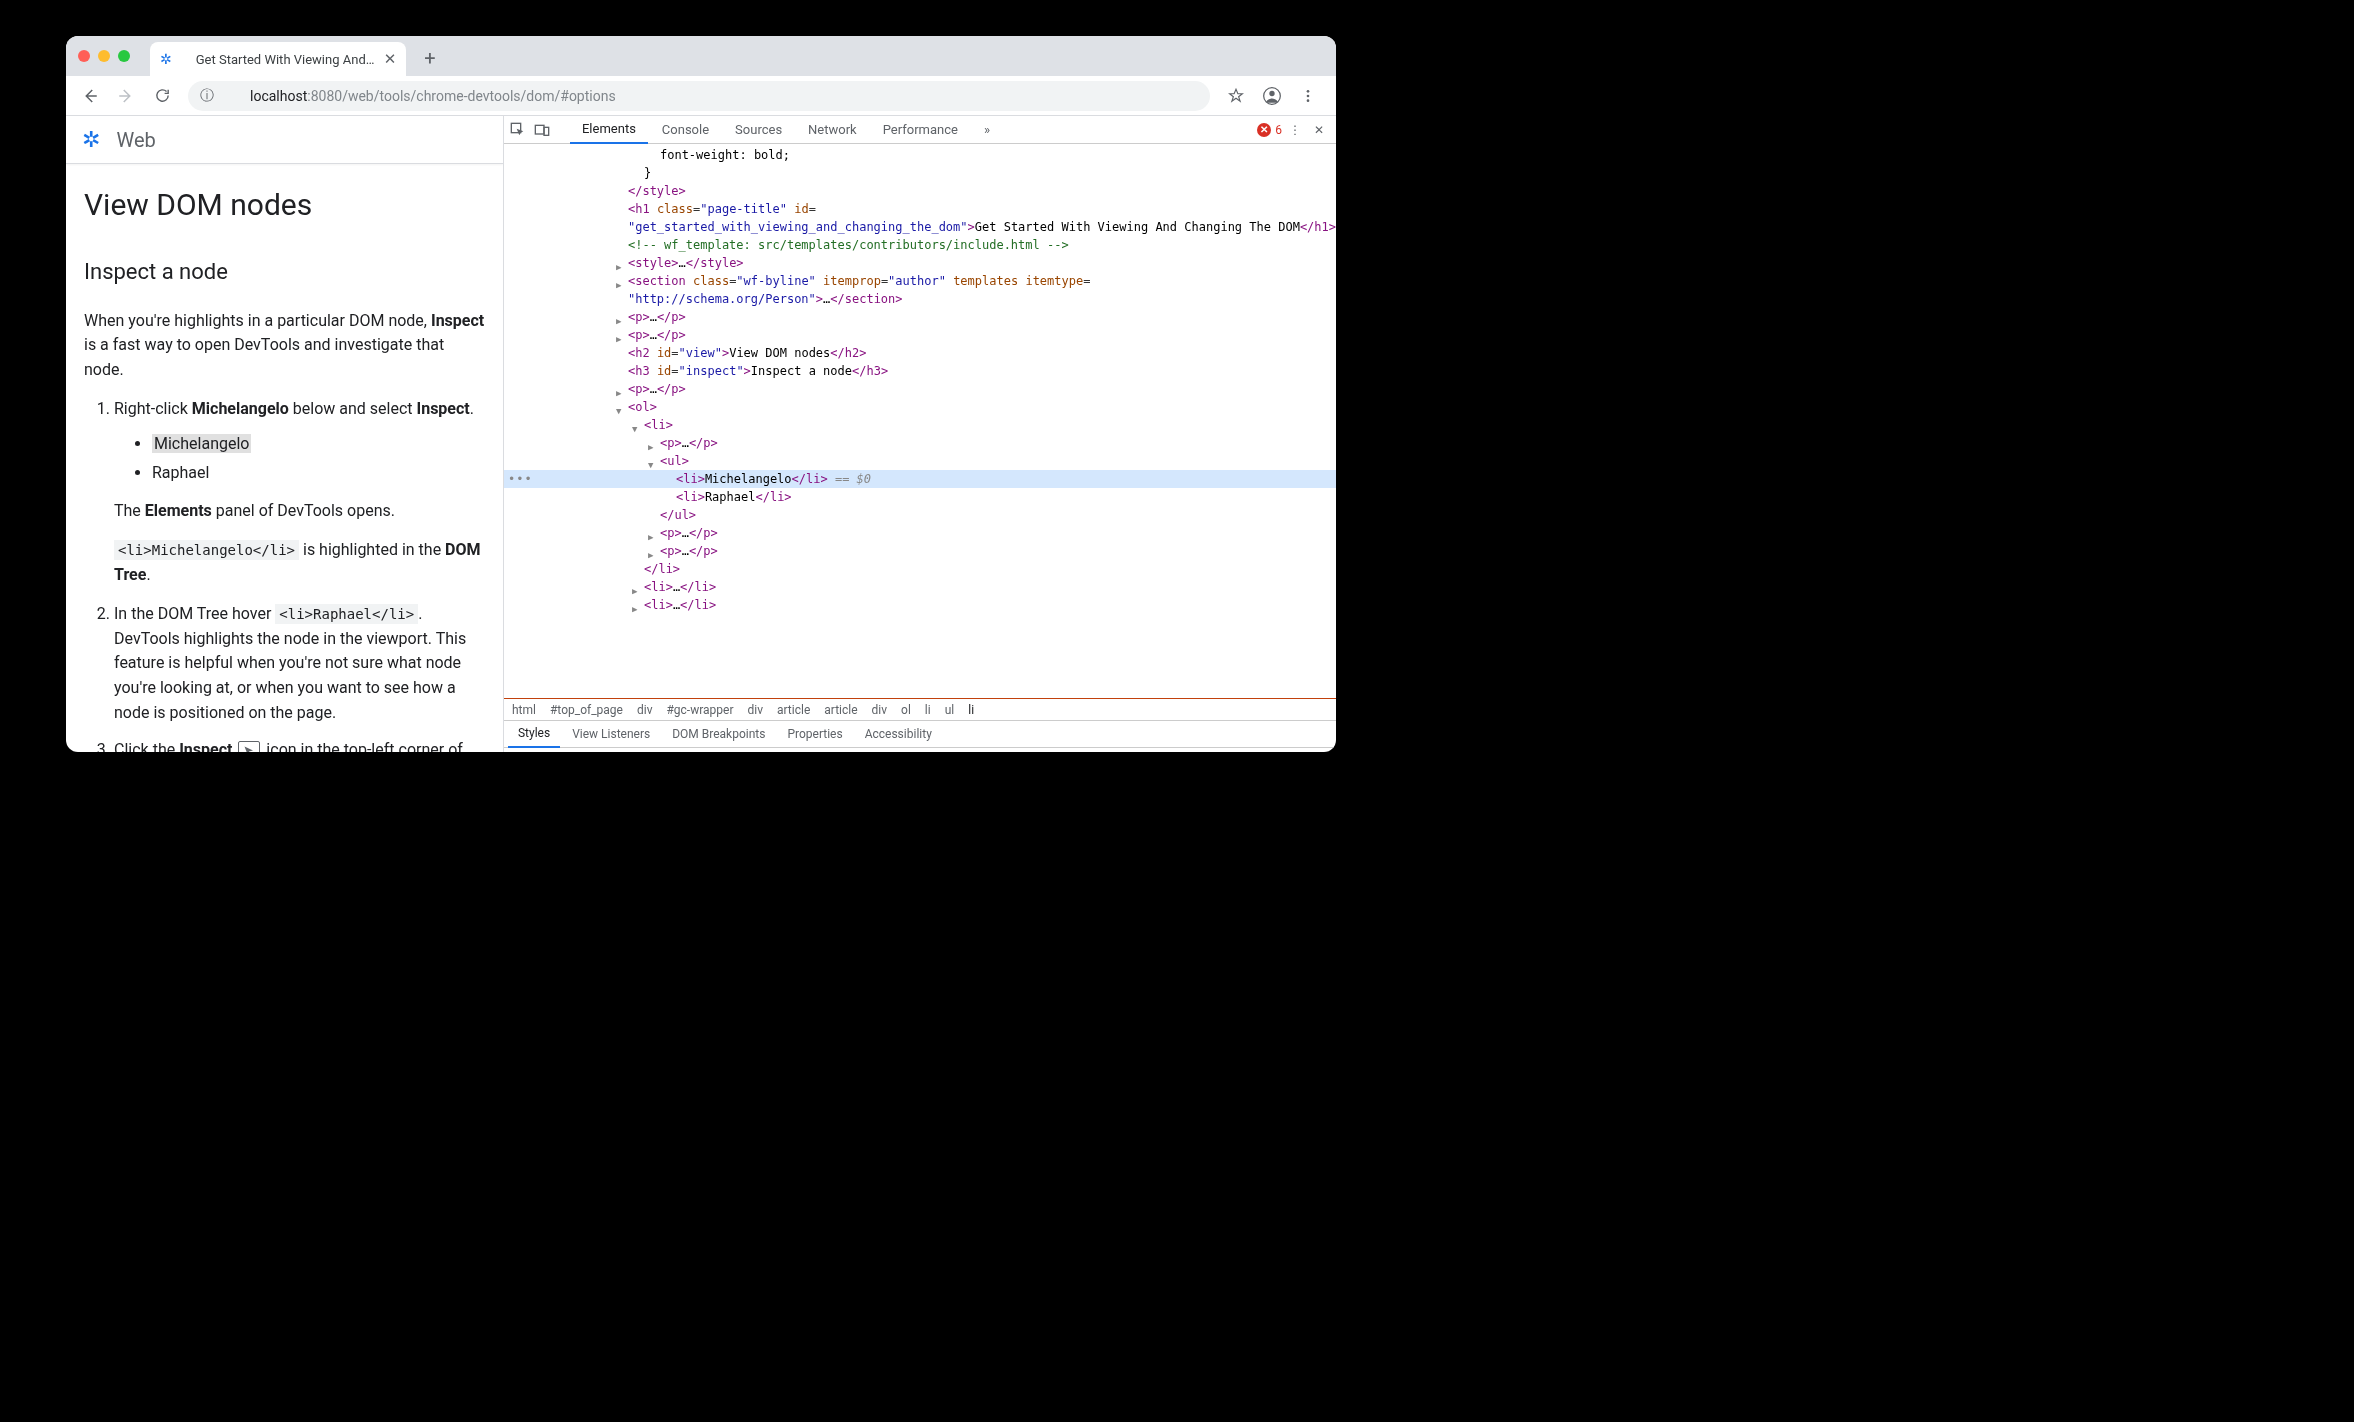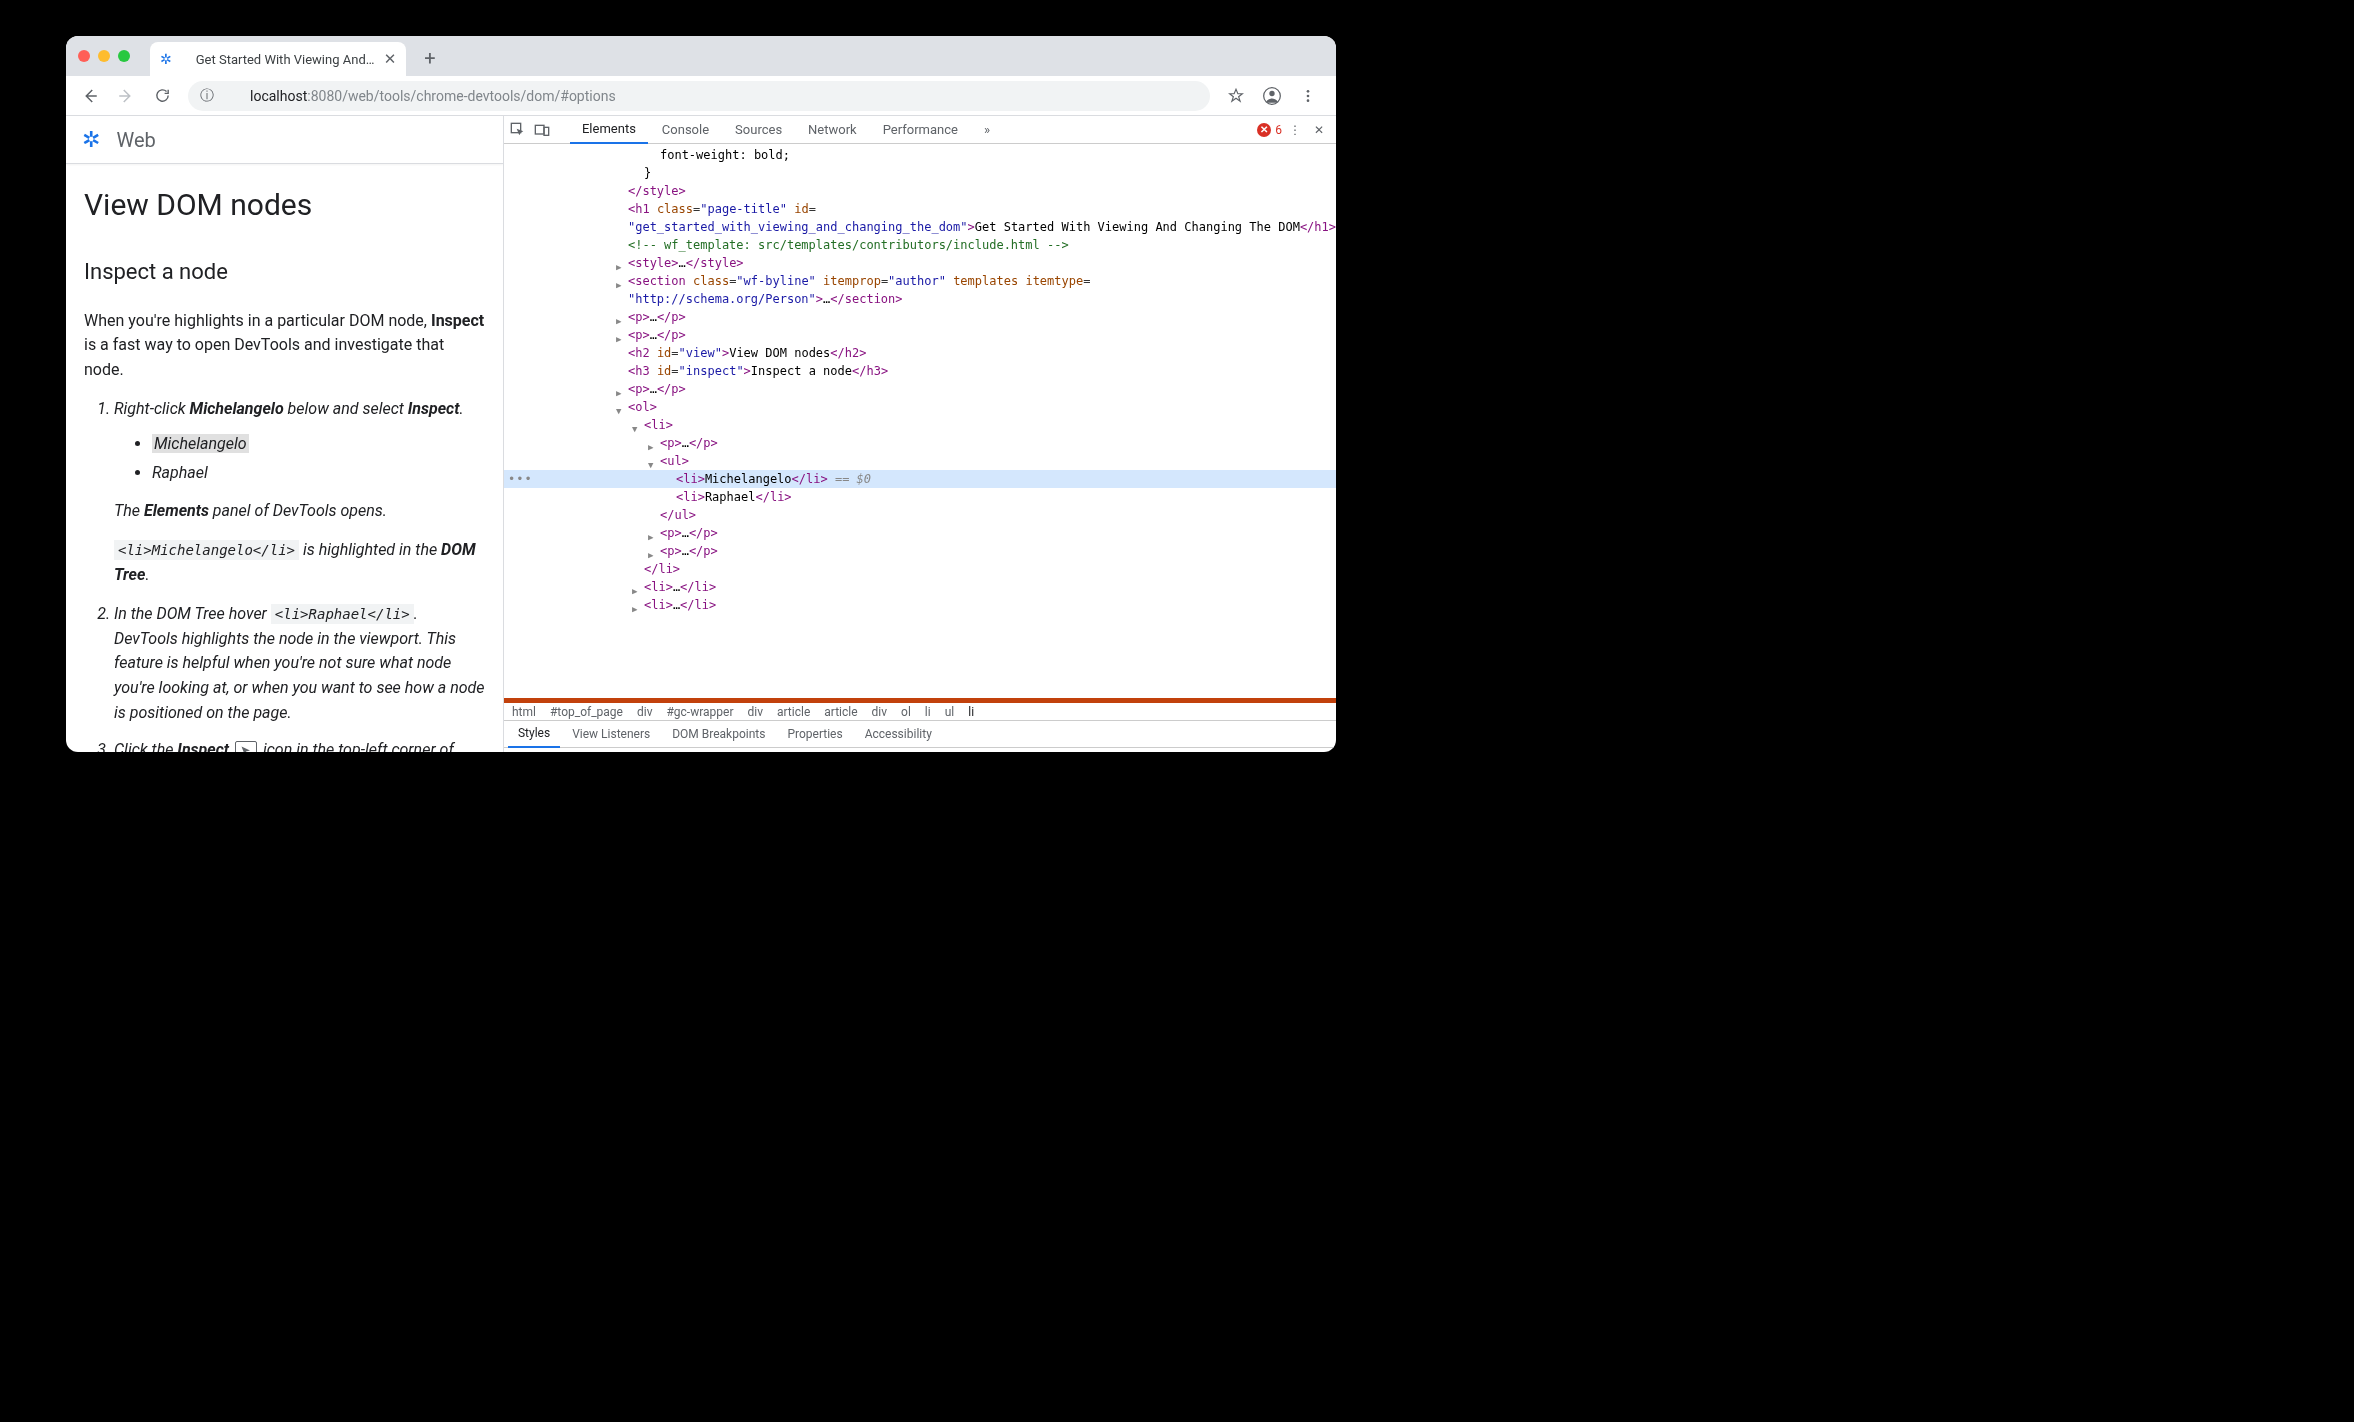--- a/index.html
+++ b/index.html
@@ -119,21 +119,21 @@
     padding: 18px 18px 0 18px;
     overflow: hidden;
     color: #202124;
     font-size: 16px;
     line-height: 1.55;
   }
   .page-body h1 { font-size: 30px; font-weight: 400; margin-bottom: 26px; color:#202124;}
   .page-body h2 { font-size: 22px; font-weight: 400; margin-bottom: 20px; color:#202124;}
   .page-body p { margin-bottom: 14px; }
   .page-body ol { padding-left: 30px; }
-  .page-body ol > li { margin-bottom: 12px; font-style: italic; }
+  .page-body ol > li { margin-bottom: 12px; }
   .page-body ul { list-style: disc; padding-left: 38px; margin: 10px 0 14px 0; }
   .page-body ul li { margin: 4px 0; }
   .hl { background: #e0e0e0; padding: 0 2px; }
   .code-inline {
     font-family: "Menlo", "Consolas", monospace;
     background: #f1f3f4;
     padding: 2px 4px;
     font-size: 14px;
   }
   .step-sub { margin-top:10px; }
@@ -191,21 +191,21 @@
   .attrn { color: #994500; }
   .attrv { color: #1a1aa6; }
   .txt { color: #000; }
   .cmnt { color: #236e25; }
   .sel-line { background: #d4e7fd; position:relative; }
   .sel-ind { position:absolute; left:4px; color:#888; letter-spacing:1px;}
   .eq0 { color:#888; font-style: italic; }
   
   .crumbs {
     height: 22px;
-    border-top: 5px solid #c2410c;
+    border-top: 1px solid #c2410c;
     display: flex;
     align-items: center;
     padding: 0 8px;
     gap: 14px;
     font-size: 12px;
     color: #5f6368;
     overflow:hidden;
   }
   .crumbs span.active { color: #202124; }
   

